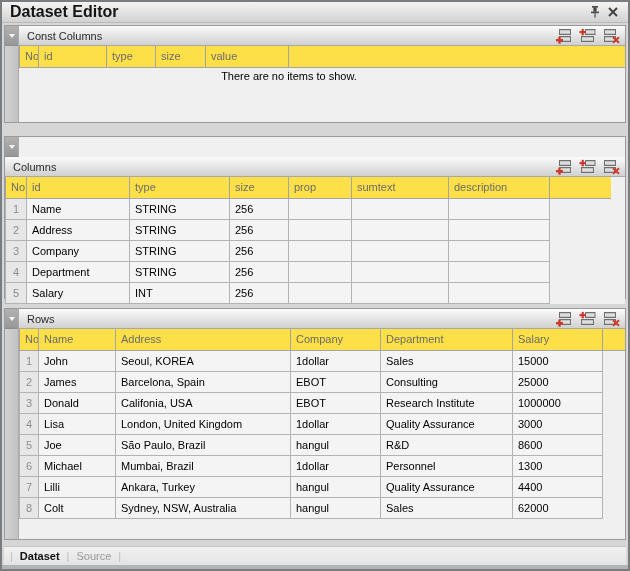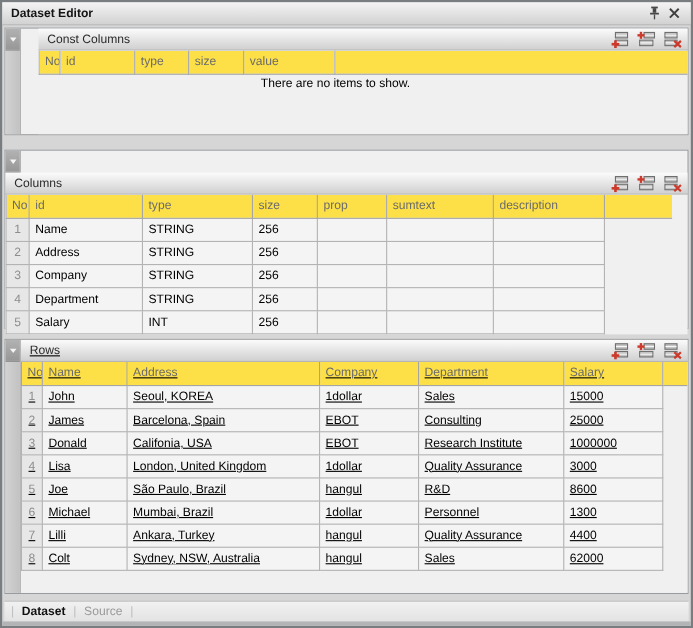--- a/index.html
+++ b/index.html
@@ -11,30 +11,30 @@
     font-family:"Liberation Sans",sans-serif;
     position:relative;overflow:hidden;
   }
   
   .titlebar{
     height:21px;display:flex;align-items:center;
     padding:0 6px 0 8px;
     background:linear-gradient(#f4f4f4,#d2d2d2);
     border-bottom:1px solid #b9b9b9;
   }
-  .titlebar .title{font-size:11px;font-weight:bold;color:#141414;flex:1;}
+  .titlebar .title{font-size:16px;font-weight:bold;color:#141414;flex:1;}
   .tb-btn{width:18px;height:16px;display:flex;align-items:center;justify-content:center;cursor:default;}
   
   .section{
     margin:0 2px;border:1px solid #999c9e;background:#f0f0f0;
     display:flex;
   }
-  .sec-const{margin-top:2px;height:98px;gap:16px;}
+  .sec-const{margin-top:2px;height:98px;}
   .sec-cols{margin-top:13px;height:163px;flex-direction:column;}
-  .sec-rows{margin-top:9px;height:232px;text-decoration:underline;}
+  .sec-rows{margin-top:9px;height:232px;}
   .gutter{
     width:14px;background:linear-gradient(to right,#d2d2d2,#c2c2c2);
     border-right:1px solid #ababab;flex:0 0 14px;
   }
   .collapse-btn{
     height:20px;background:linear-gradient(#b2b2b2,#979797);
     border-bottom:1px solid #8d8d8d;
     display:flex;align-items:center;justify-content:center;
   }
   .tri{width:0;height:0;border-left:3.5px solid transparent;border-right:3.5px solid transparent;border-top:4px solid #f5f5f5;}

